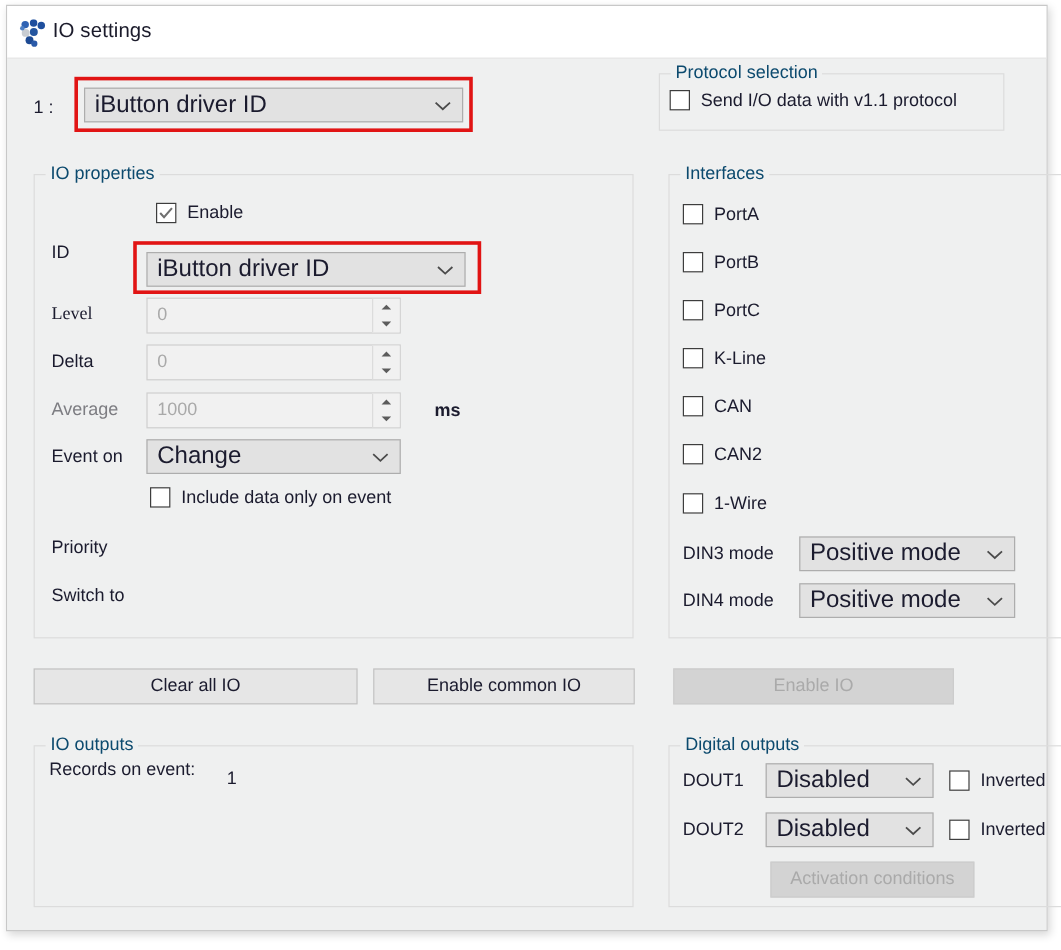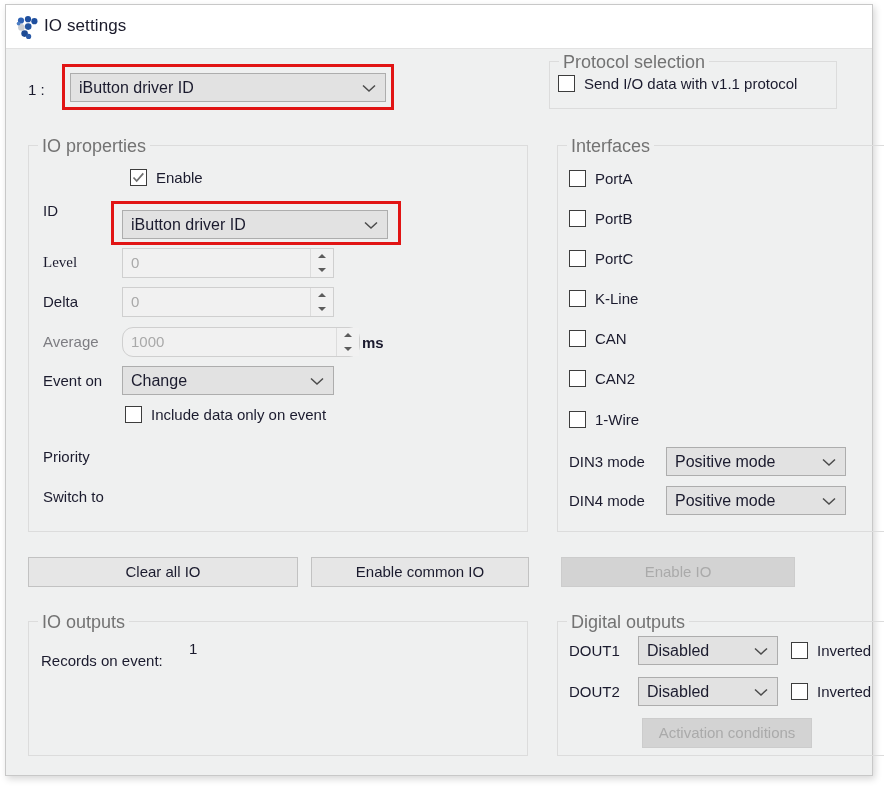--- a/index.html
+++ b/index.html
@@ -71,39 +71,39 @@
     border: 1px solid #dcdcdc;
     box-sizing: border-box;
     background: transparent;
   }
   .groupbox > .gb-title {
     position: absolute;
     top: -10px;
     left: 9px;
     padding: 0 4px;
     background: #eff0f0;
-    font-size: 18px;
-    color: #737373;
+    font-size: 15px;
+    color: #0c4a6e;
     white-space: nowrap;
   }
 
   .combo {
     position: absolute;
     background: #e2e2e2;
     border: 1px solid #adadad;
     box-sizing: border-box;
     height: 29px;
     cursor: default;
   }
   .combo .cb-text {
     position: absolute;
     left: 8px;
     top: 0;
     line-height: 27px;
-    font-size: 16px;
+    font-size: 20px;
     color: #1b1b2e;
     white-space: nowrap;
     overflow: hidden;
   }
   .combo .cb-arrow {
     position: absolute;
     right: 9px;
     top: 0;
     height: 100%;
     width: 14px;
@@ -266,21 +266,21 @@
           </span>
           <span class="sp-dn">
             <svg width="10" height="6" viewBox="0 0 10 6">
                 <path d="M5 5 L1 1 L9 1 Z" fill="#5c5c5c"></path>
               </svg>
           </span>
         </span>
       </div>
 
       <span class="label dim" style="left:14px; top:187px;">Average</span>
-      <div class="spin" style="left:93px; top:181px; width:238px;border-radius:11px;">
+      <div class="spin" style="left:93px; top:181px; width:212px;">
         <span class="sp-text">1000</span>
         <span class="sp-btns">
           <span class="sp-up">
             <svg width="10" height="6" viewBox="0 0 10 6">
                 <path d="M5 1 L9 5 L1 5 Z" fill="#5c5c5c"></path>
               </svg>
           </span>
           <span class="sp-dn">
             <svg width="10" height="6" viewBox="0 0 10 6">
                 <path d="M5 5 L1 1 L9 1 Z" fill="#5c5c5c"></path>
@@ -354,21 +354,21 @@
         </span>
       </div>
     </div>
 
     <div class="button" style="left:305px; top:508px; width:218px;">Enable common IO</div>
     <div class="button" style="left:22px; top:508px; width:270px;">Clear all IO</div>
     <div class="button disabled" style="left:555px; top:508px; width:234px;">Enable IO</div>
 
     <div class="groupbox" style="left:22px; top:572px; width:500px; height:135px;">
       <span class="gb-title">IO outputs</span>
-      <span class="label" style="left:12px; top:30px;">Records on event:</span>
+      <span class="label" style="left:12px; top:11px;">Records on event:</span>
       <span class="label" style="left:160px; top:18px;">1</span>
     </div>
 
     <div class="groupbox" style="left:551px; top:572px; width:330px; height:135px;">
       <span class="gb-title">Digital outputs</span>
 
       <span class="label" style="left:11px; top:20px;">DOUT1</span>
       <div class="combo" style="left:80px; top:14px; width:140px;">
         <span class="cb-text">Disabled</span>
         <span class="cb-arrow">

